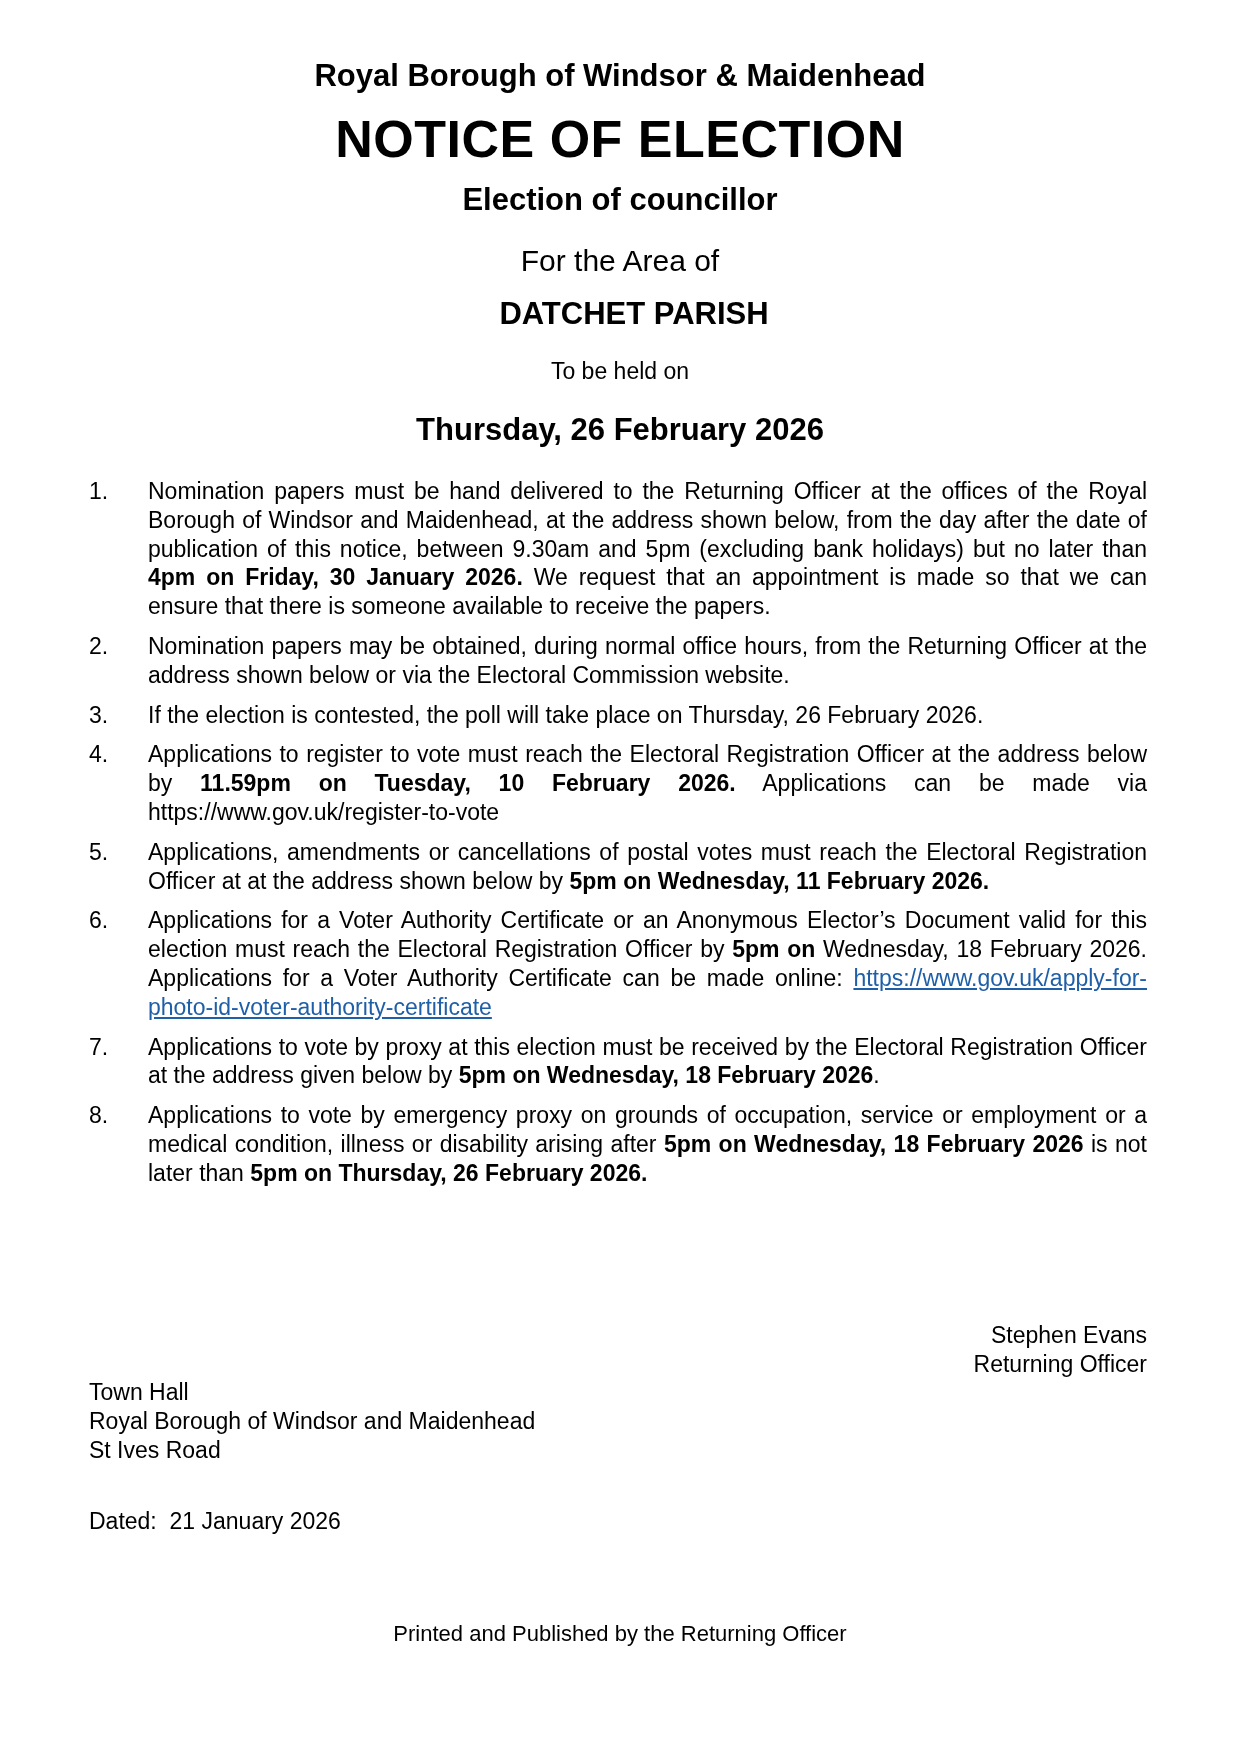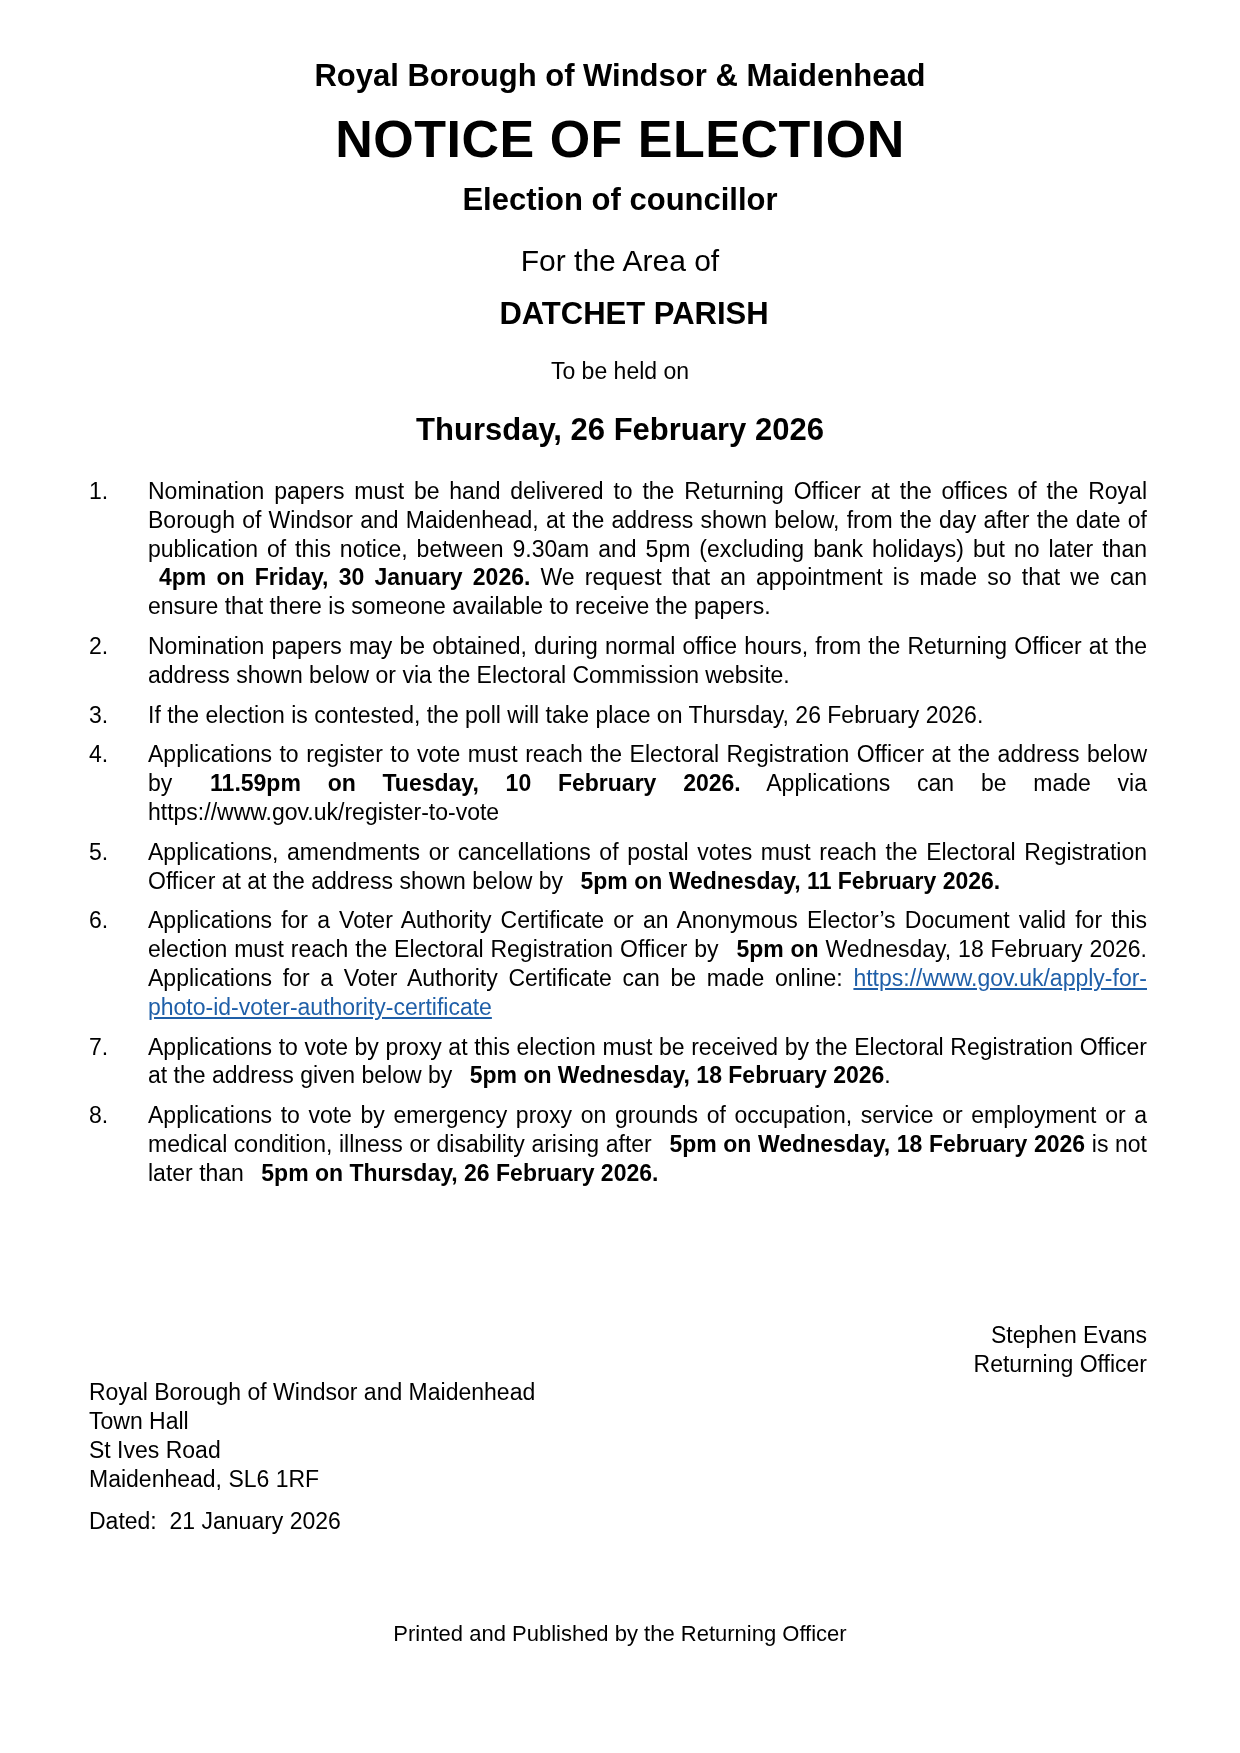--- a/index.html
+++ b/index.html
@@ -13,21 +13,21 @@
   .title { position: absolute; top: 109px; left: 0; width: 1240px; font-size: 52px; font-weight: bold; letter-spacing: 0.5px; }
   .subtitle { position: absolute; top: 182px; left: 0; width: 1240px; font-size: 31px; font-weight: bold; }
   .area-label { position: absolute; top: 244px; left: 0; width: 1240px; font-size: 30px; }
   .area { position: absolute; top: 296px; left: 14px; width: 1240px; font-size: 31px; font-weight: bold; }
   .held-label { position: absolute; top: 358px; left: 0; width: 1240px; font-size: 23px; }
   .date { position: absolute; top: 412px; left: 0; width: 1240px; font-size: 31px; font-weight: bold; }
 
   .items { position: absolute; top: 477px; left: 89px; width: 1058px; margin: 0; padding: 0; list-style: none; }
   .item { position: relative; padding-left: 59px; font-size: 23px; line-height: 28.8px; text-align: justify; margin-bottom: 11px; }
   .item .num { position: absolute; left: 0; top: 0; }
-  .item b { font-weight: bold; margin-left: 11px; }
+  .item b { font-weight: bold; }
   .item a { color: #1f5fa8; text-decoration: underline; }
 
   .sig { position: absolute; top: 1321px; right: 93px; text-align: right; font-size: 23px; line-height: 29px; }
   .address { position: absolute; top: 1378px; left: 89px; font-size: 23px; line-height: 29px; }
   .dated { position: absolute; top: 1508px; left: 89px; font-size: 23px; }
   .footer { position: absolute; top: 1621px; left: 0; width: 1240px; font-size: 22px; }
 </style>
 </head>
 <body>
 
@@ -50,22 +50,21 @@
     <li class="item"><span class="num">7.</span><span class="body"><span>Applications to vote by proxy at this election must be received by the Electoral Registration Officer at the address given below by </span><b>5pm on Wednesday, 18 February 2026</b><span>.</span></span></li>
     <li class="item"><span class="num">8.</span><span class="body"><span>Applications to vote by emergency proxy on grounds of occupation, service or employment or a medical condition, illness or disability arising after </span><b>5pm on Wednesday, 18 February 2026</b><span> is not later than </span><b>5pm on Thursday, 26 February 2026.</b></span></li>
   </ol>
 
   <div class="sig">
     <div>Stephen Evans</div>
     <div>Returning Officer</div>
   </div>
 
   <div class="address">
+    <div>Town Hall</div>
     <div>Royal Borough of Windsor and Maidenhead</div>
-    <div>Town Hall</div>
     <div>St Ives Road</div>
-    <div>Maidenhead, SL6 1RF</div>
   </div>
 
   <div class="dated" style="white-space: pre;">Dated:  21 January 2026</div>
 
   <div class="footer center">Printed and Published by the Returning Officer</div>
 </div>
 
 </body></html>

